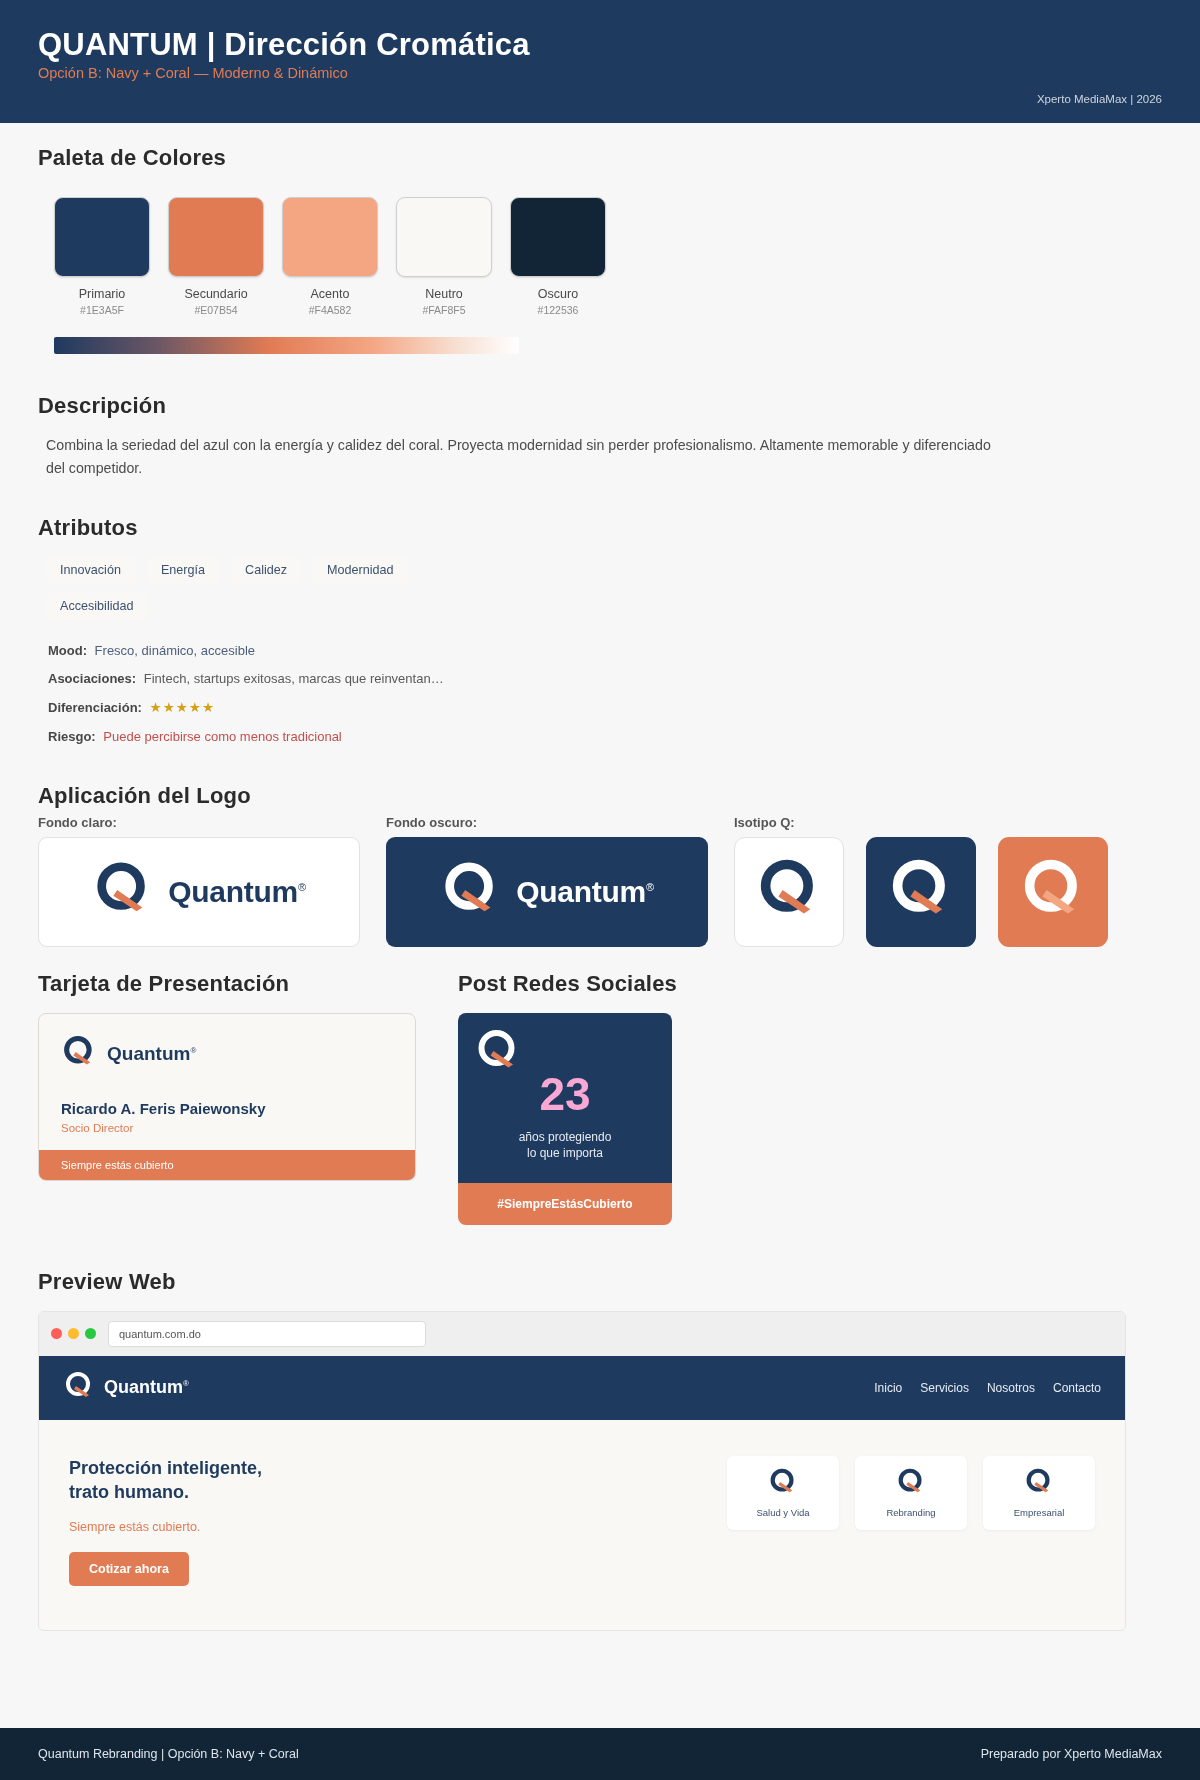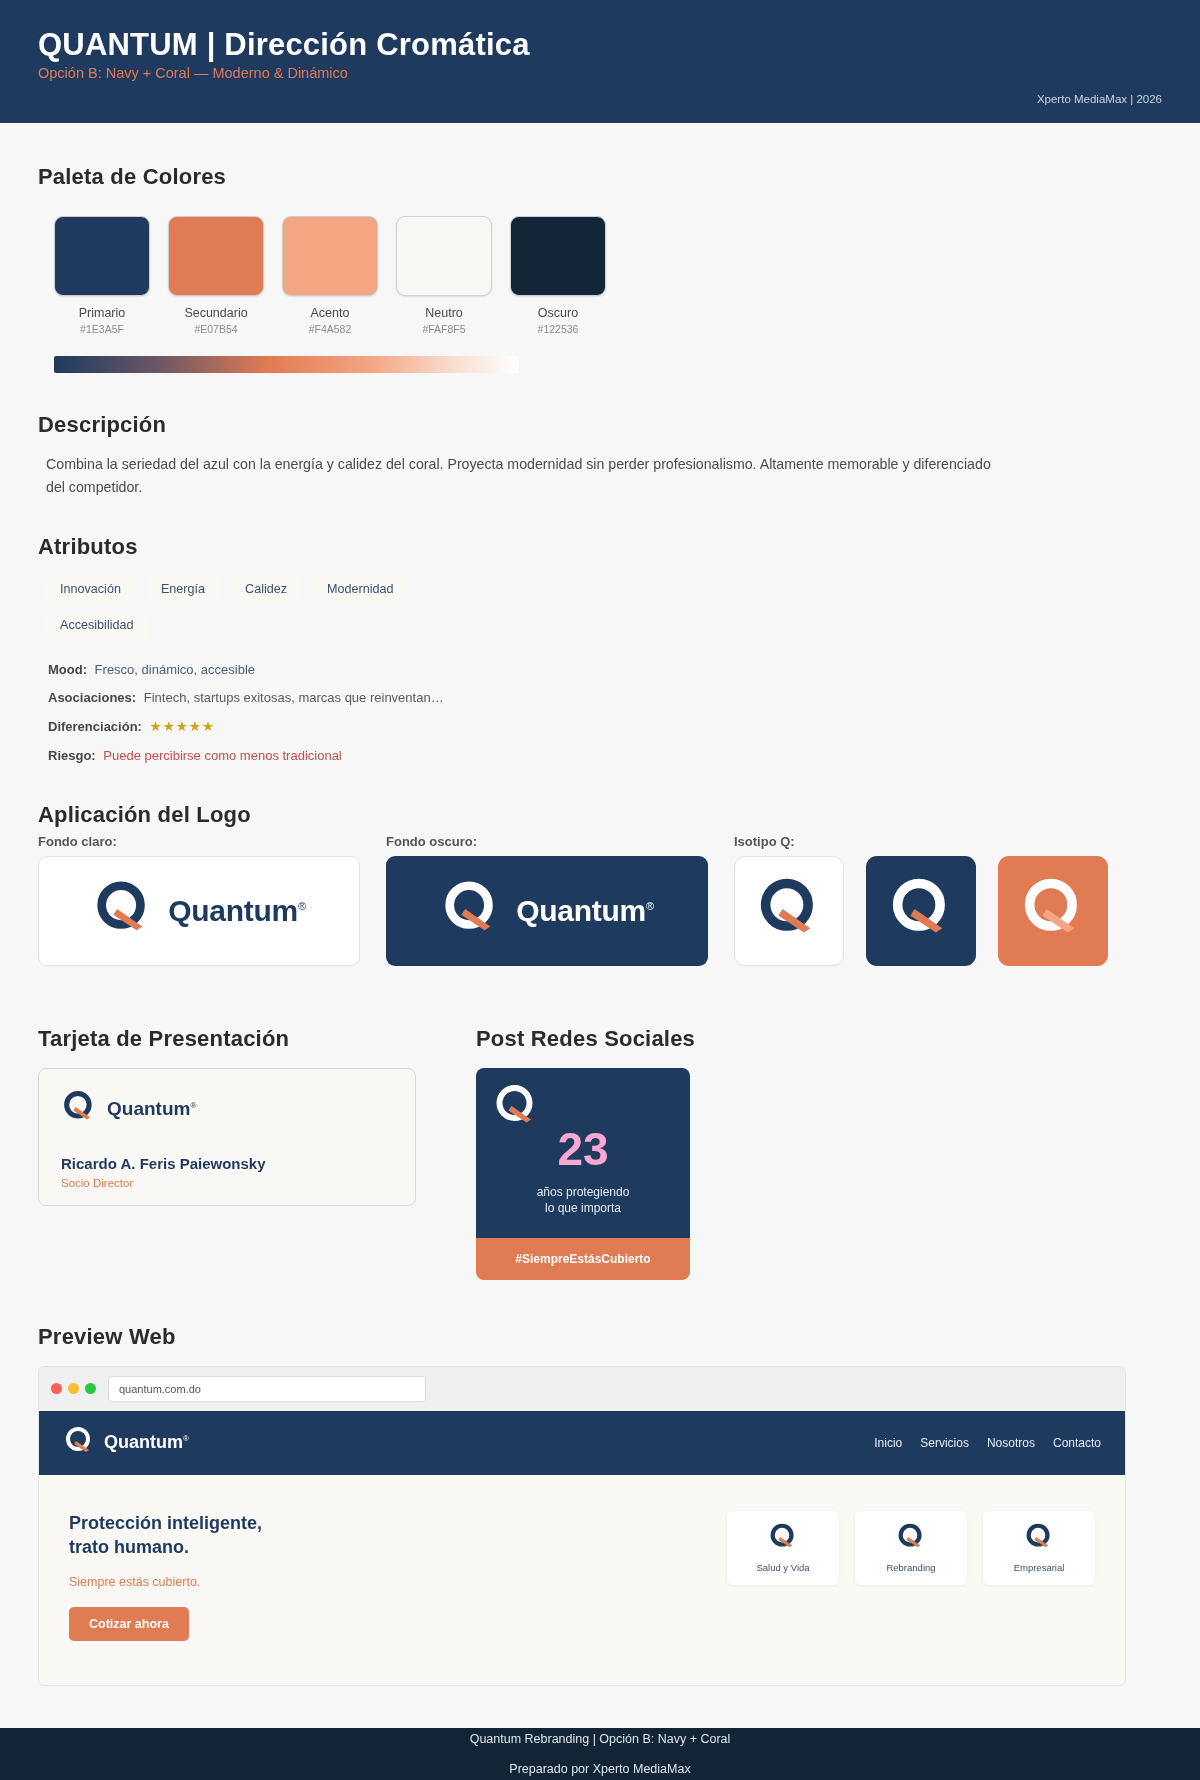--- a/index.html
+++ b/index.html
@@ -42,21 +42,21 @@
   
   .wrap { padding: 0 38px; }
   .section-title {
     font-size: 22px;
     font-weight: bold;
     color: #2b2b2b;
     letter-spacing: .2px;
   }
 
   
-  #palette-section { padding-top: 41px; }
+  #palette-section { padding-top: 22px; }
   .swatch-row { display: flex; gap: 18px; margin-top: 26px; padding-left: 16px; }
   .swatch-item { width: 96px; text-align: center; }
   .swatch-chip {
     width: 96px; height: 80px;
     border-radius: 9px;
     border: 1px solid #cfcfcf;
     box-shadow: 0 1px 2px rgba(0,0,0,.10);
   }
   .swatch-name { font-size: 12.5px; color: #4a4a4a; margin-top: 10px; }
   .swatch-hex { font-size: 10.5px; color: #8a8a8a; margin-top: 3px; }
@@ -135,21 +135,21 @@
   .iso-box {
     width: 110px; height: 110px;
     border-radius: 11px;
     display: flex; align-items: center; justify-content: center;
   }
   .iso-box.white { background: #ffffff; border: 1px solid #e2e2e2; }
   .iso-box.navy  { background: #1E3A5F; }
   .iso-box.coral { background: #E07B54; }
 
   
-  #card-social-row { margin-top: 60px; display: flex; gap: 50px; }
+  #card-social-row { margin-top: 24px; display: flex; gap: 32px; }
   .col-card { width: 388px; }
   .col-social { width: 244px; }
 
   .biz-card {
     margin-top: 16px;
     width: 378px;
     background: #faf8f5;
     border: 1px solid #ddd9d2;
     border-radius: 8px;
     overflow: hidden;
@@ -280,26 +280,25 @@
   .svc-label { font-size: 9.5px; color: #3c5170; }
 
   
   .page-footer {
     position: absolute;
     bottom: 0; left: 0;
     width: 1200px;
     background: #122536;
     color: #dfe5ec;
     font-size: 12.5px;
-    padding: 4px 38px;
+    padding: 16px 38px;
     display: flex;
     justify-content: space-between;
     align-items: center;
     height: 52px;
-    flex-direction: column;
   }
   .spacer-bottom { height: 72px; }
 </style>
 </head>
 <body>
 
 <div class="page-header">
   <div class="header-title">QUANTUM | Dirección Cromática</div>
   <div class="header-subtitle">Opción B: Navy + Coral — Moderno &amp; Dinámico</div>
   <div class="header-credit">Xperto MediaMax | 2026</div>
@@ -447,20 +446,21 @@
               <svg width="36" height="36" viewBox="0 0 64 64" aria-hidden="true">
                 <circle cx="30" cy="28" r="20" fill="none" stroke="#1E3A5F" stroke-width="9"></circle>
                 <path d="M26 32 L52 50 L46 54 L22 38 Z" fill="#E07B54"></path>
               </svg>
             </span>
             <span style="font-size:19px;font-weight:bold;color:#1E3A5F;"><span>Quantum</span><span style="font-size:8px;vertical-align:super;font-weight:normal;">®</span></span>
           </div>
           <div class="biz-name">Ricardo A. Feris Paiewonsky</div>
           <div class="biz-role">Socio Director</div>
         </div>
+        <div class="biz-strip">Siempre estás cubierto</div>
       </div>
     </div>
 
     <div class="col-social">
       <h2 class="section-title">Post Redes Sociales</h2>
       <div class="social-card">
         <div class="social-top">
           <span class="social-iso">
             <svg width="48" height="48" viewBox="0 0 64 64" aria-hidden="true">
               <circle cx="30" cy="28" r="20" fill="none" stroke="#ffffff" stroke-width="8"></circle>

